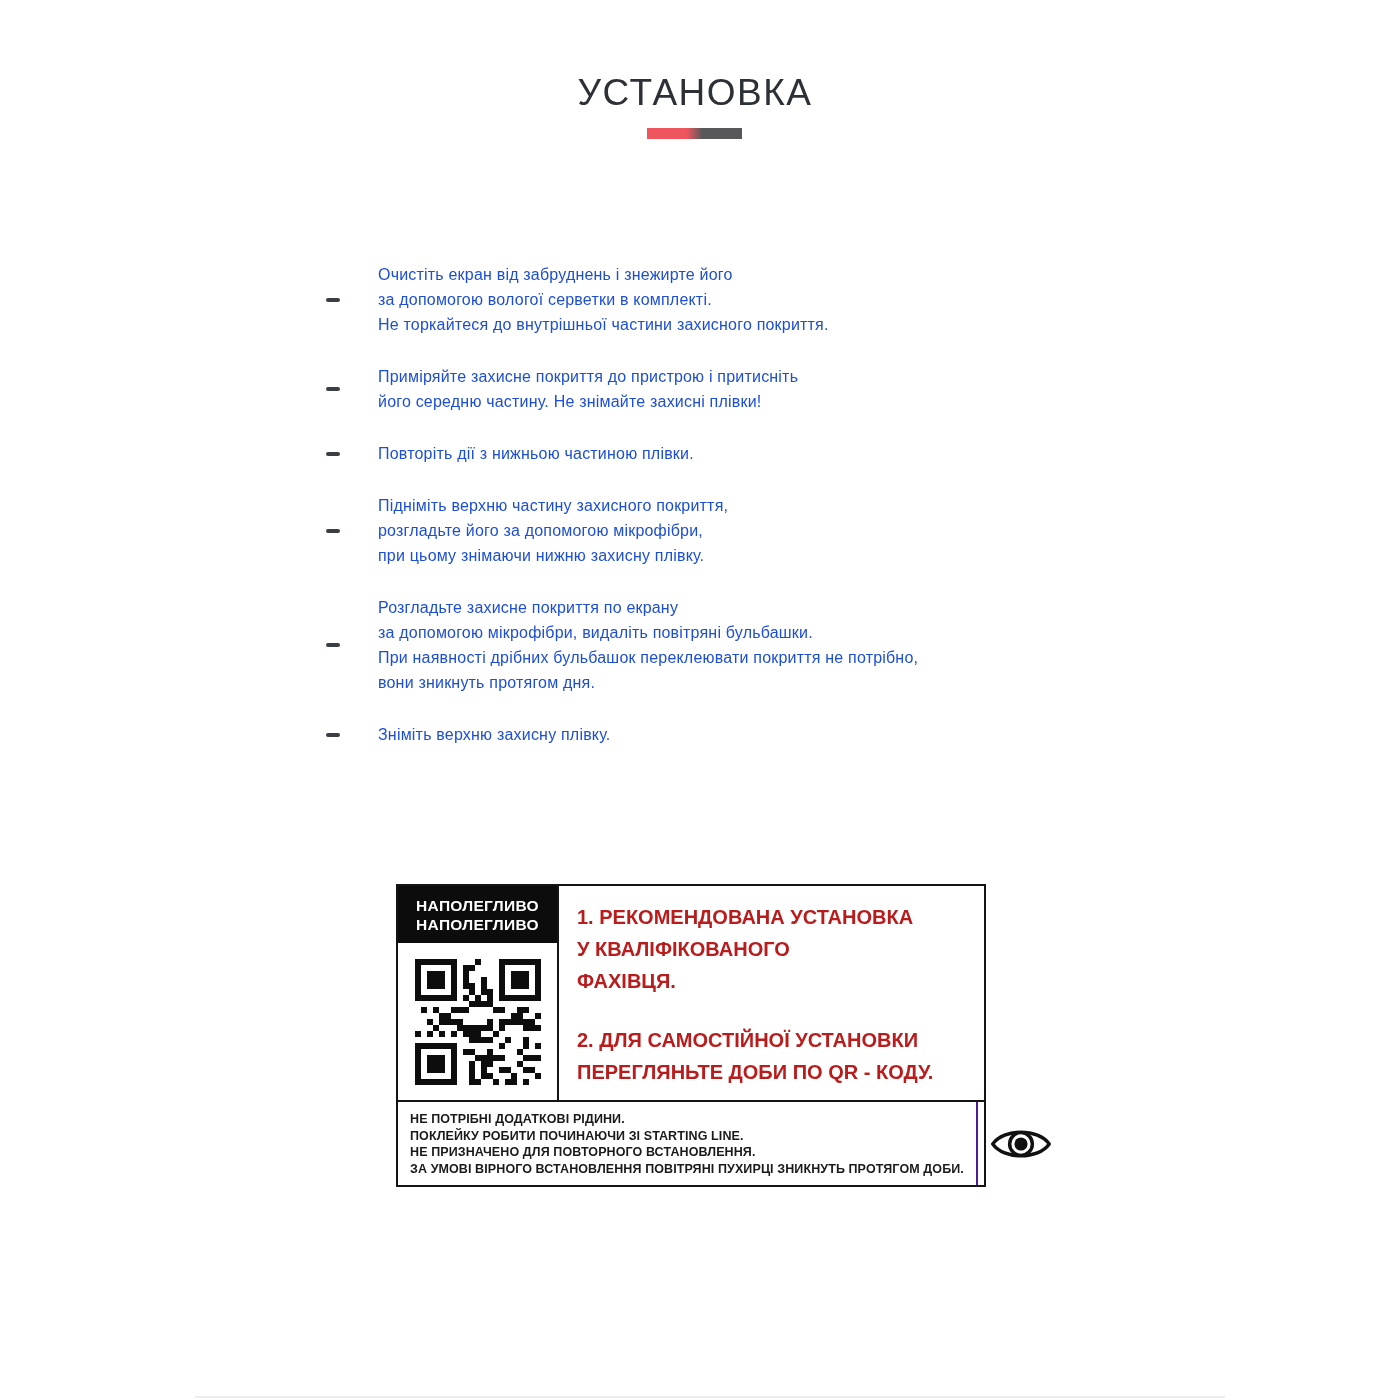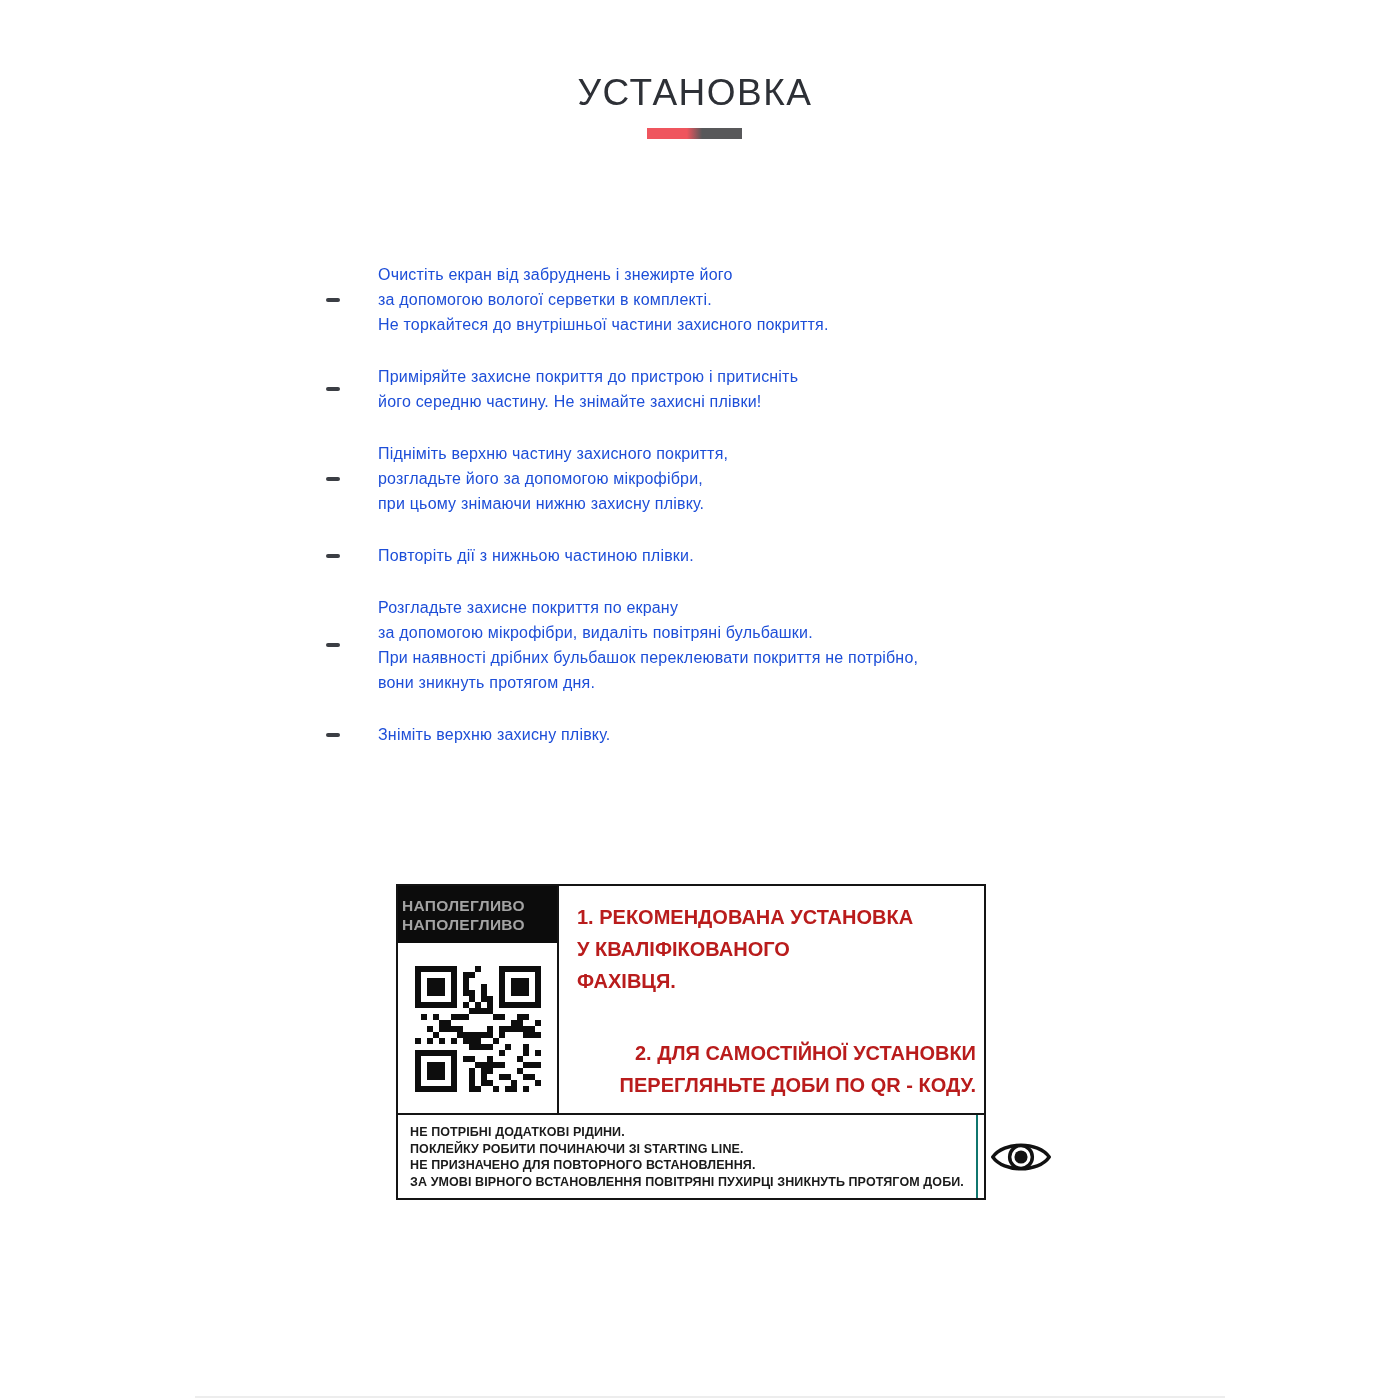--- a/index.html
+++ b/index.html
@@ -15,28 +15,28 @@
   .list{position:absolute; left:326px; top:262px; width:880px;}
   .item{display:flex; align-items:center; margin-bottom:27px;}
   .dash-col{flex:none; width:52px; display:flex; align-items:center;}
   .dash{width:14px; height:4px; background:#3b3e44; border-radius:2px;}
   .item-text .line{font-size:16px; line-height:25px; color:#1d4ed8; letter-spacing:0.2px; white-space:nowrap;}
 
   
   .rec-box{position:absolute; left:396px; top:884px; width:590px; border:2px solid #141414; background:#fff; box-sizing:border-box;}
   .rec-top{display:flex; border-bottom:2px solid #141414; min-height:194px;}
   .rec-left{flex:none; width:159px; border-right:2px solid #141414; display:flex; flex-direction:column;}
-  .rec-badge{background:#0c0c0c; color:#a3a3a3; text-align:left; padding:10px 4px 9px; font-weight:bold; font-size:15.5px; line-height:19px; letter-spacing:0.3px;}
+  .rec-badge{background:#0c0c0c; color:#ffffff; text-align:center; padding:10px 4px 9px; font-weight:bold; font-size:15.5px; line-height:19px; letter-spacing:0.3px;}
   .qr-wrap{flex:1; display:flex; align-items:center; justify-content:center; padding:5px 6px 4px;}
   .rec-right{flex:1; padding:15px 8px 12px 18px; color:#b91c1c;}
   .point{font-weight:bold; font-size:20px; line-height:32px;}
-  .point + .point{margin-top:40px;text-align:right;}
+  .point + .point{margin-top:27px;}
   .point .line{white-space:nowrap;}
   .rec-bottom{display:flex;}
-  .notes-cell{flex:1; padding:9px 12px 8px; border-right:2px solid #0f766e;}
+  .notes-cell{flex:1; padding:9px 12px 8px; border-right:2px solid #4c1d95;}
   .note-line{font-size:12.5px; font-weight:bold; line-height:16.5px; color:#1a1a1a; letter-spacing:0.1px; white-space:nowrap;}
   .eye-cell{flex:none; width:86px; display:flex; align-items:center; justify-content:center;}
 
   
   .bottom-rule{position:absolute; left:195px; top:1396px; width:1030px; height:2px; background:#ededed;}
 </style>
 </head>
 <body>
 
 <div class="page">
@@ -64,31 +64,31 @@
     <div class="item-text">
           <div class="line">Приміряйте захисне покриття до пристрою і притисніть</div>
           <div class="line">його середню частину. Не знімайте захисні плівки!</div>
         </div>
   </div>
       <div class="item">
     <div class="dash-col">
       <span class="dash"></span>
     </div>
     <div class="item-text">
+          <div class="line">Повторіть дії з нижньою частиною плівки.</div>
+        </div>
+  </div>
+      <div class="item">
+    <div class="dash-col">
+      <span class="dash"></span>
+    </div>
+    <div class="item-text">
           <div class="line">Підніміть верхню частину захисного покриття,</div>
           <div class="line">розгладьте його за допомогою мікрофібри,</div>
           <div class="line">при цьому знімаючи нижню захисну плівку.</div>
-        </div>
-  </div>
-      <div class="item">
-    <div class="dash-col">
-      <span class="dash"></span>
-    </div>
-    <div class="item-text">
-          <div class="line">Повторіть дії з нижньою частиною плівки.</div>
         </div>
   </div>
       <div class="item">
     <div class="dash-col">
       <span class="dash"></span>
     </div>
     <div class="item-text">
           <div class="line">Розгладьте захисне покриття по екрану</div>
           <div class="line">за допомогою мікрофібри, видаліть повітряні бульбашки.</div>
           <div class="line">При наявності дрібних бульбашок переклеювати покриття не потрібно,</div>

